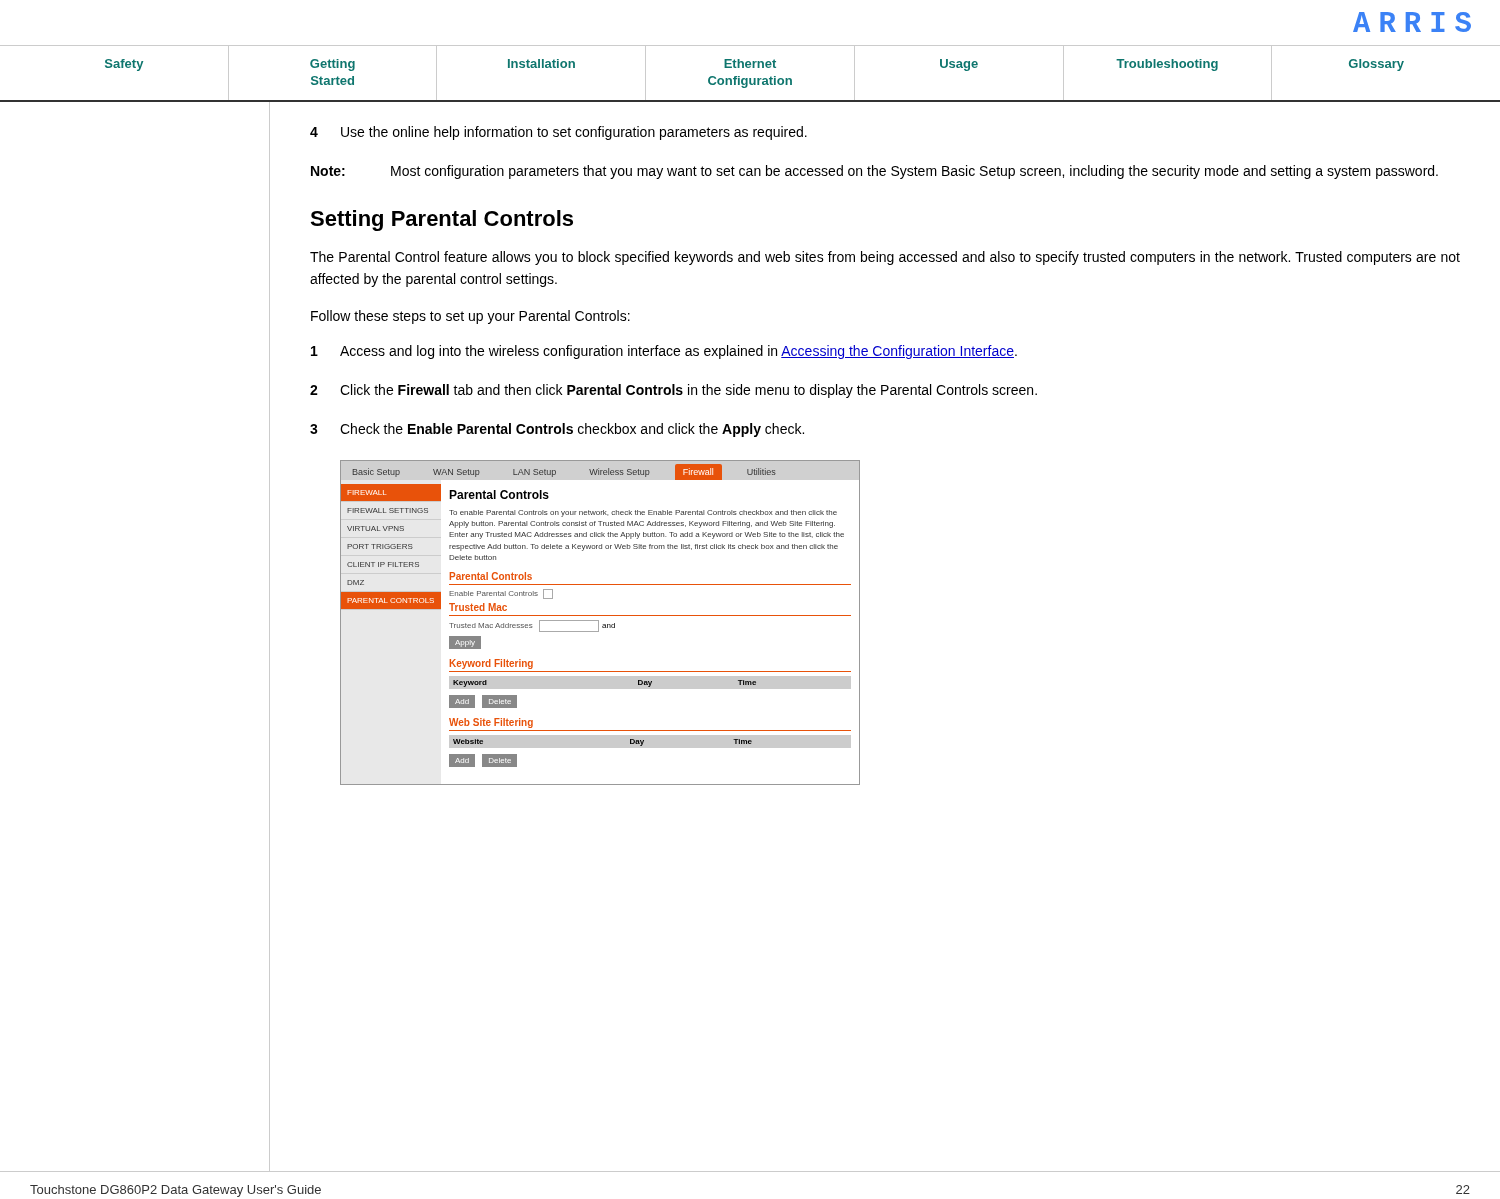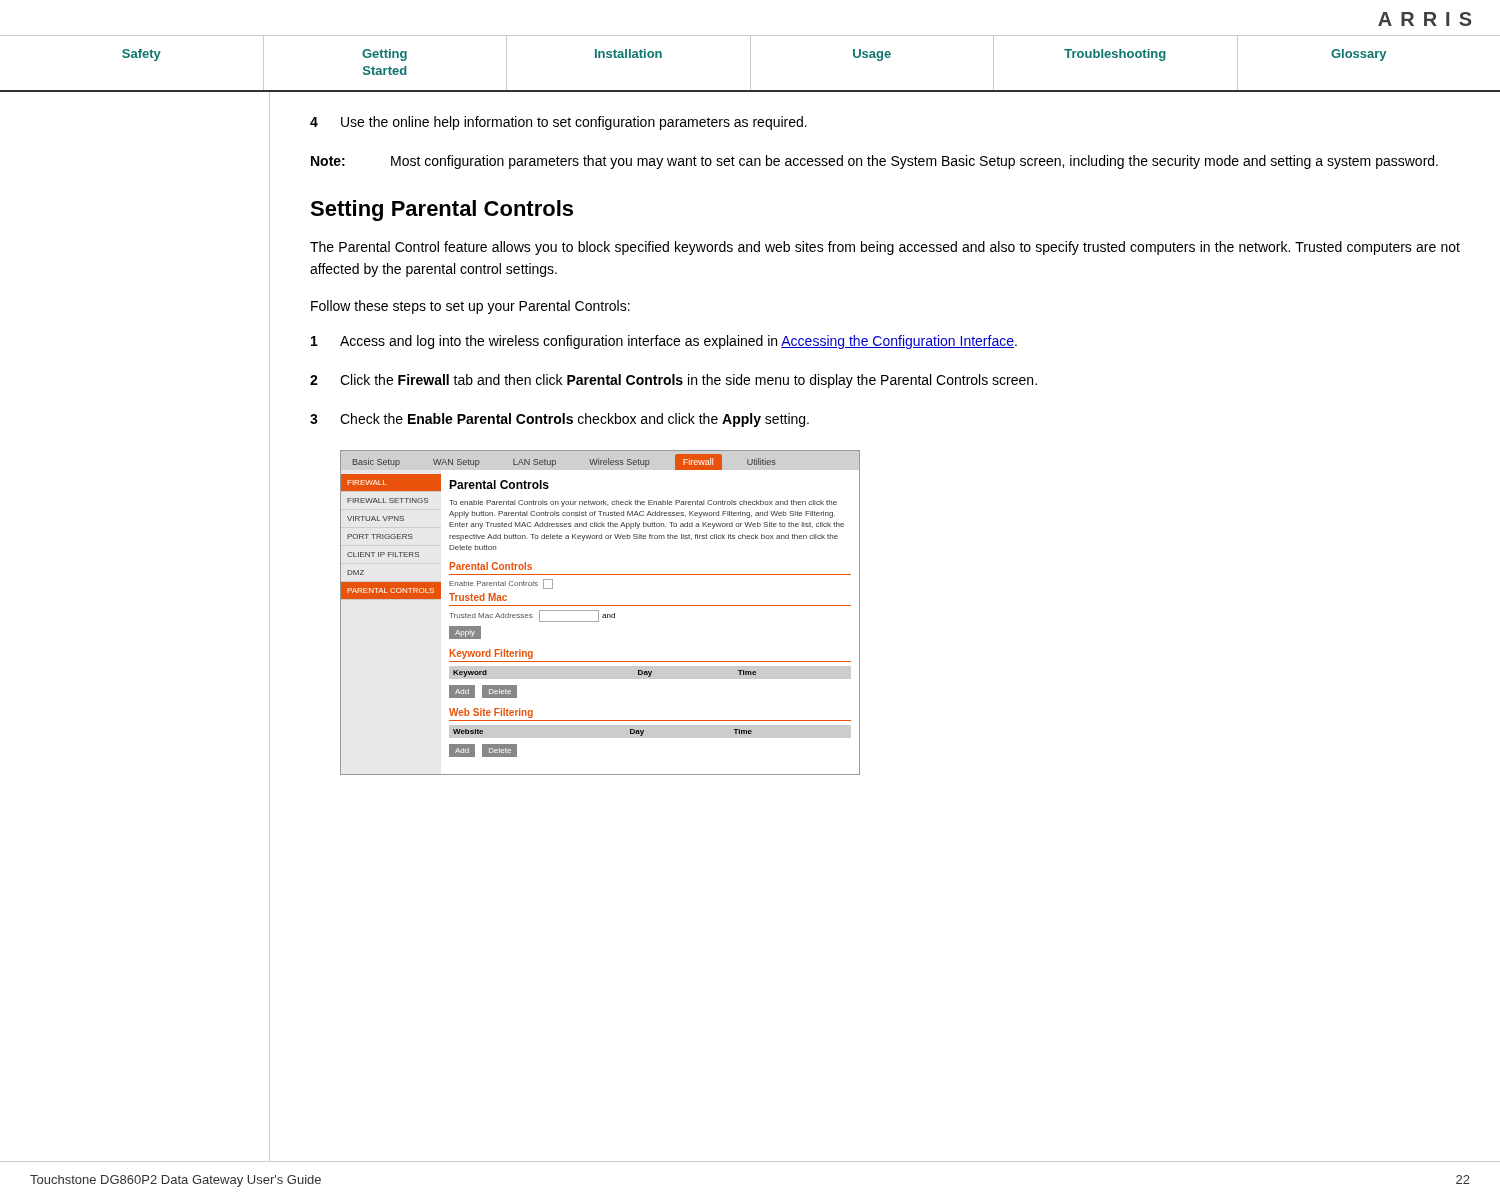--- a/index.html
+++ b/index.html
@@ -13,25 +13,25 @@
 
     
     .header {
       display: flex;
       justify-content: flex-end;
       align-items: center;
       padding: 8px 20px 4px 20px;
       border-bottom: 1px solid #ccc;
     }
     .logo-text {
-      font-size: 20px;
+      font-size: 29px;
       font-weight: bold;
       letter-spacing: 8px;
-      color: #404040;
-      font-family: Liberation Sans, sans-serif;
+      color: #3b82f6;
+      font-family: Liberation Mono, monospace;
     }
 
     
     .nav {
       display: flex;
       border-bottom: 2px solid #333;
       padding: 0 20px;
     }
     .nav-item {
       flex: 1;
@@ -251,20 +251,22 @@
 
 <div class="header">
   <span class="logo-text">ARRIS</span>
 </div>
 
 <nav class="nav">
   <div class="nav-item">Safety</div>
   <div class="nav-item" style="white-space:pre-line;">Getting
 Started</div>
   <div class="nav-item">Installation</div>
+  <div class="nav-item" style="white-space:pre-line;">Ethernet
+Configuration</div>
   <div class="nav-item">Usage</div>
   <div class="nav-item">Troubleshooting</div>
   <div class="nav-item">Glossary</div>
 </nav>
 
 <div class="main-layout">
 
   <div class="sidebar"></div>
 
   <div class="content">
@@ -304,21 +306,21 @@
       </div>
     </div>
 
     <div class="step-block">
       <div class="step-num">3</div>
       <div class="step-content">
         <span>Check the</span>
         <strong>Enable Parental Controls</strong>
         <span>checkbox and click the</span>
         <strong>Apply</strong>
-        <span>setting.</span>
+        <span>check.</span>
       </div>
     </div>
 
     <div class="screenshot-container">
 
       <div class="sim-tabs">
         <div class="sim-tab">Basic Setup</div>
         <div class="sim-tab">WAN Setup</div>
         <div class="sim-tab">LAN Setup</div>
         <div class="sim-tab">Wireless Setup</div>

